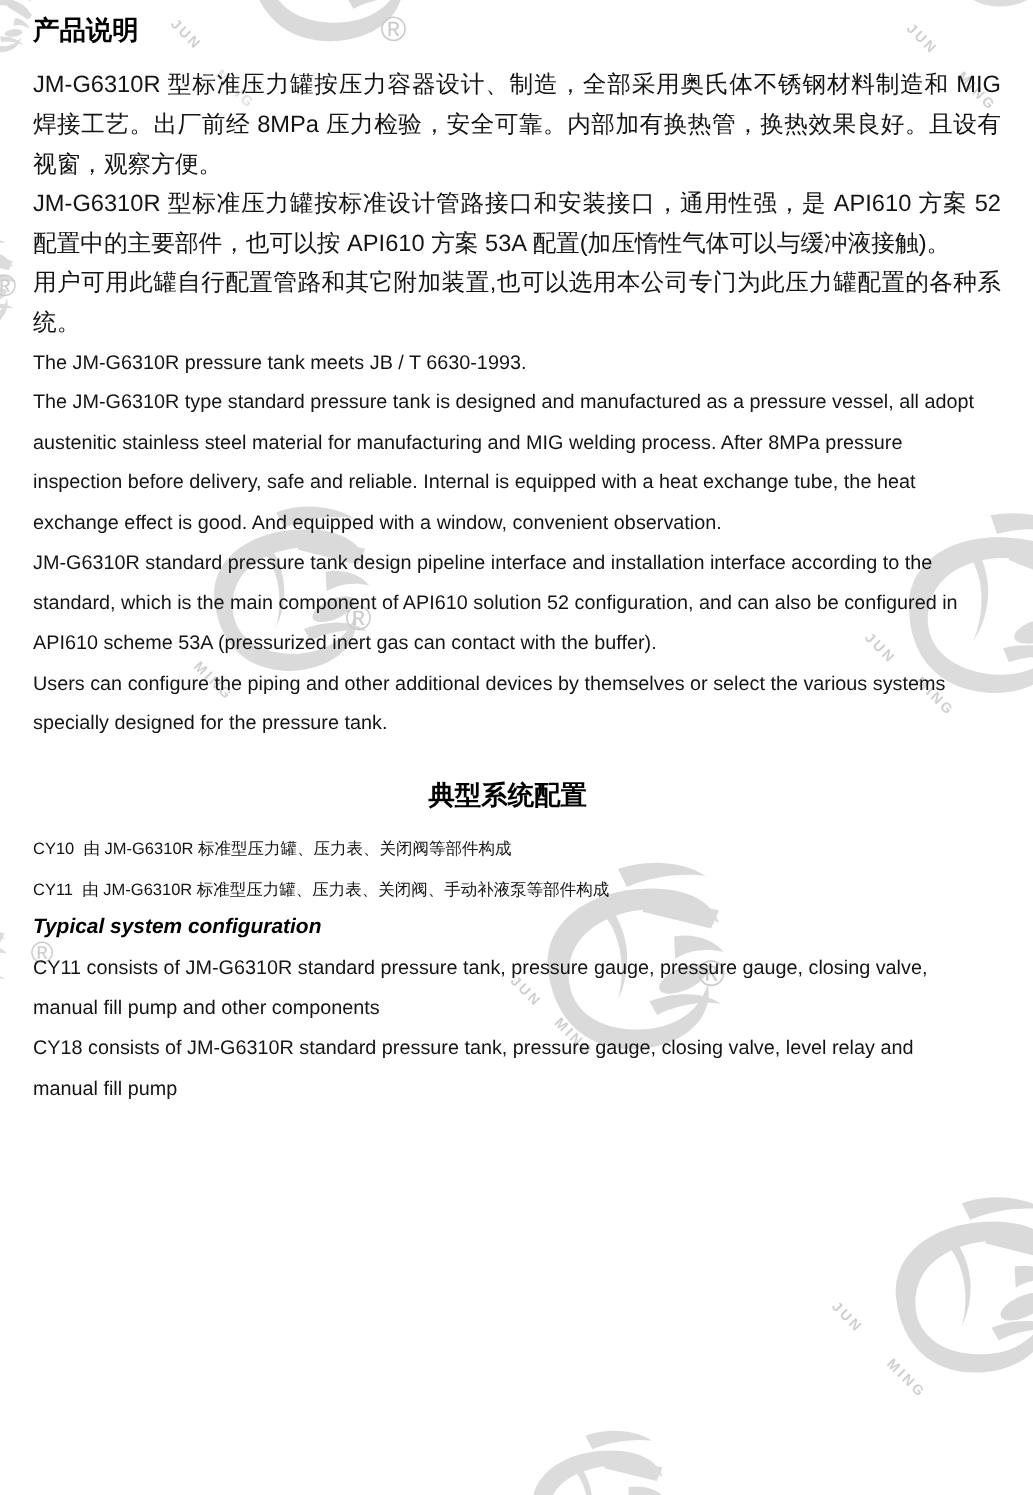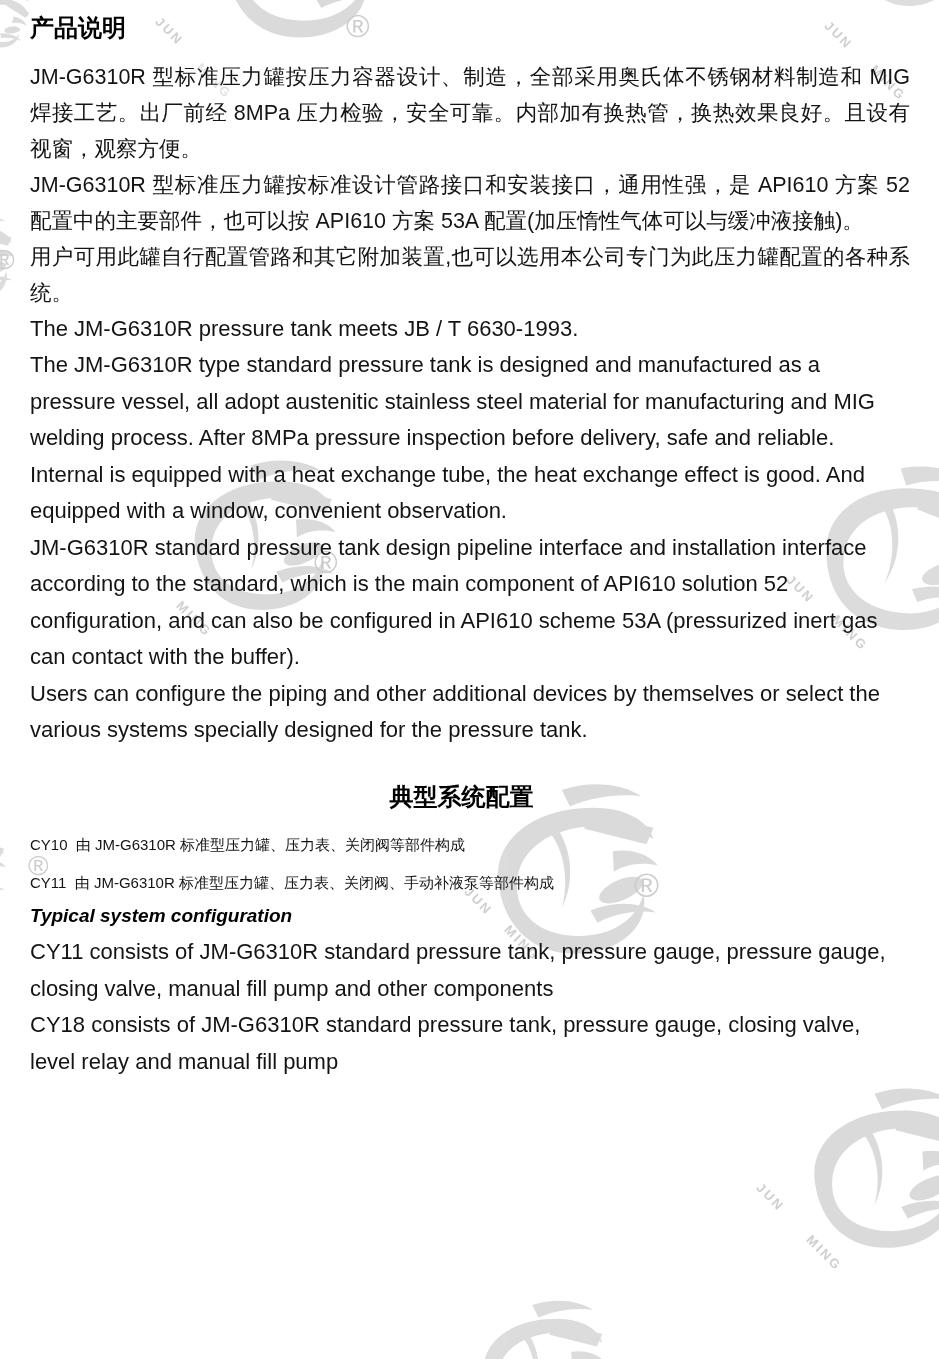--- a/index.html
+++ b/index.html
@@ -38,21 +38,21 @@
   .p-cy {
     font-size: 15px; line-height: 38px; margin: 0;
     white-space: pre; color: #141414;
   }
   .h-en {
     font-size: 19px; font-weight: bold; color: #000;
     margin: 5px 0 9px 0; line-height: 1.25;
   }
   .h-en2 { margin-top: 2px; margin-bottom: 7px; font-style: italic; }
   .p-en {
-    font-size: 22px; line-height: 36.5px; margin: 0;
+    font-size: 18px; line-height: 36.5px; margin: 0;
     width: 856px; color: #141414;
   }
 </style>
 </head>
 <body>
 
 <div class="page">
 
   <svg class="wm-layer" width="939" height="1359" viewBox="0 0 939 1359" aria-hidden="true">
     <defs>

